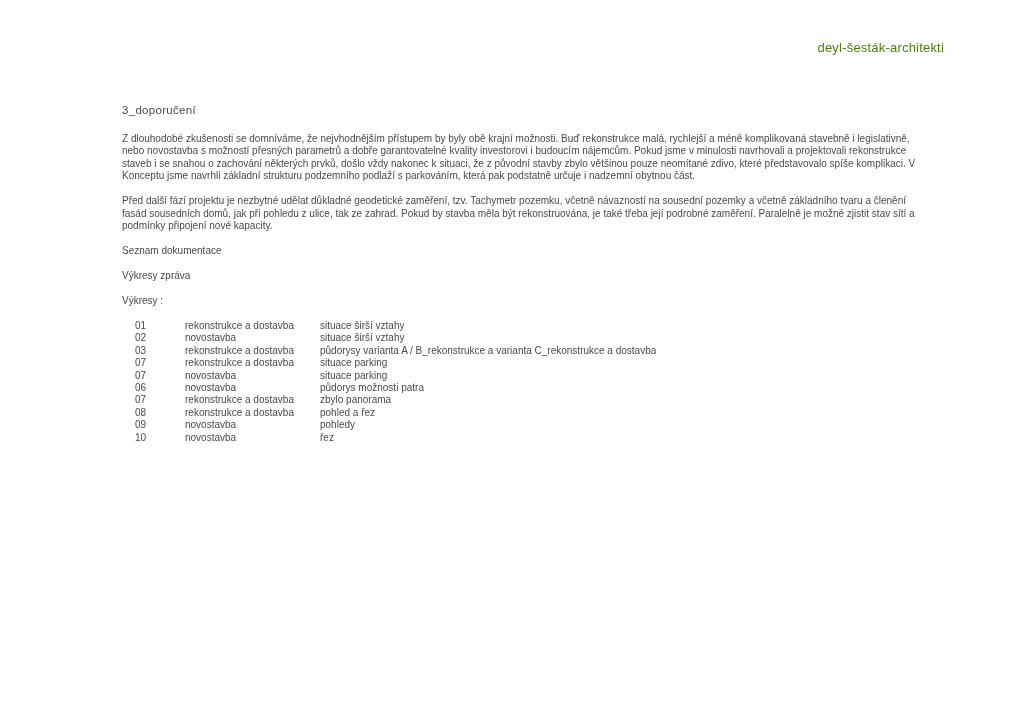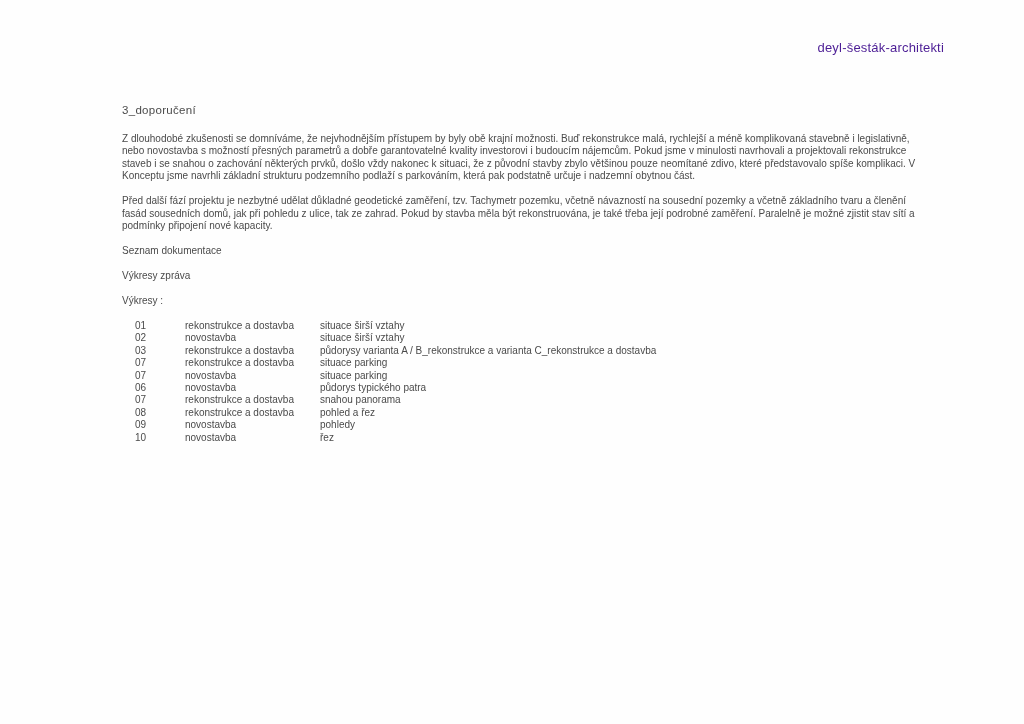--- a/index.html
+++ b/index.html
@@ -15,21 +15,21 @@
     position: absolute;
     inset: 0;
     background: #fefefe;
   }
   .brand {
     position: absolute;
     top: 40px;
     right: 80px;
     font-size: 13px;
     letter-spacing: 0.2px;
-    color: #4c1d95;
+    color: #4d7c0f;
   }
   .content {
     position: absolute;
     left: 122px;
     top: 104px;
     width: 794px;
     color: #4a4a4a;
     font-size: 10px;
     line-height: 12.5px;
   }
@@ -101,26 +101,26 @@
         <span>situace parking</span>
       </div>
       <div class="drawing-row">
         <span>07</span>
         <span>novostavba</span>
         <span>situace parking</span>
       </div>
       <div class="drawing-row">
         <span>06</span>
         <span>novostavba</span>
-        <span>půdorys typického patra</span>
+        <span>půdorys možnosti patra</span>
       </div>
       <div class="drawing-row">
         <span>07</span>
         <span>rekonstrukce a dostavba</span>
-        <span>snahou panorama</span>
+        <span>zbylo panorama</span>
       </div>
       <div class="drawing-row">
         <span>08</span>
         <span>rekonstrukce a dostavba</span>
         <span>pohled a řez</span>
       </div>
       <div class="drawing-row">
         <span>09</span>
         <span>novostavba</span>
         <span>pohledy</span>

